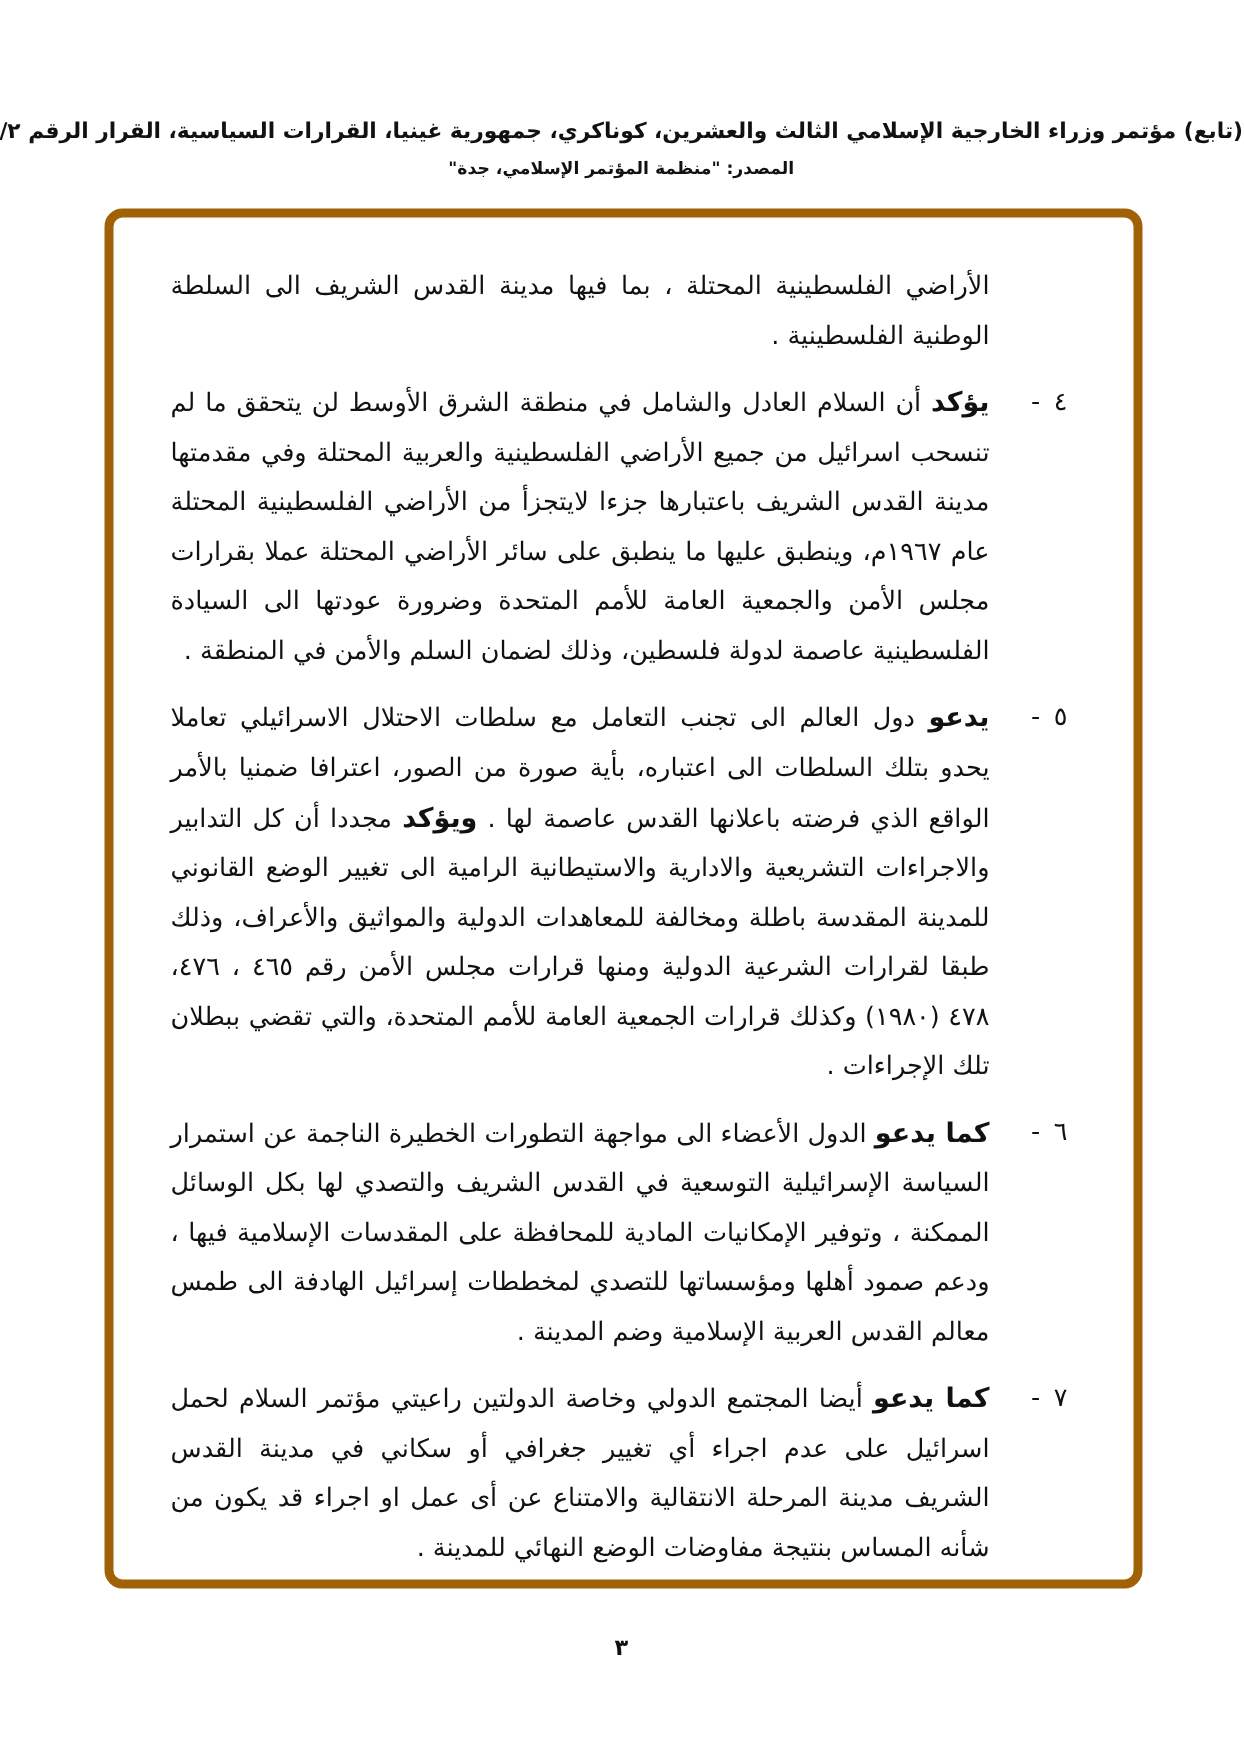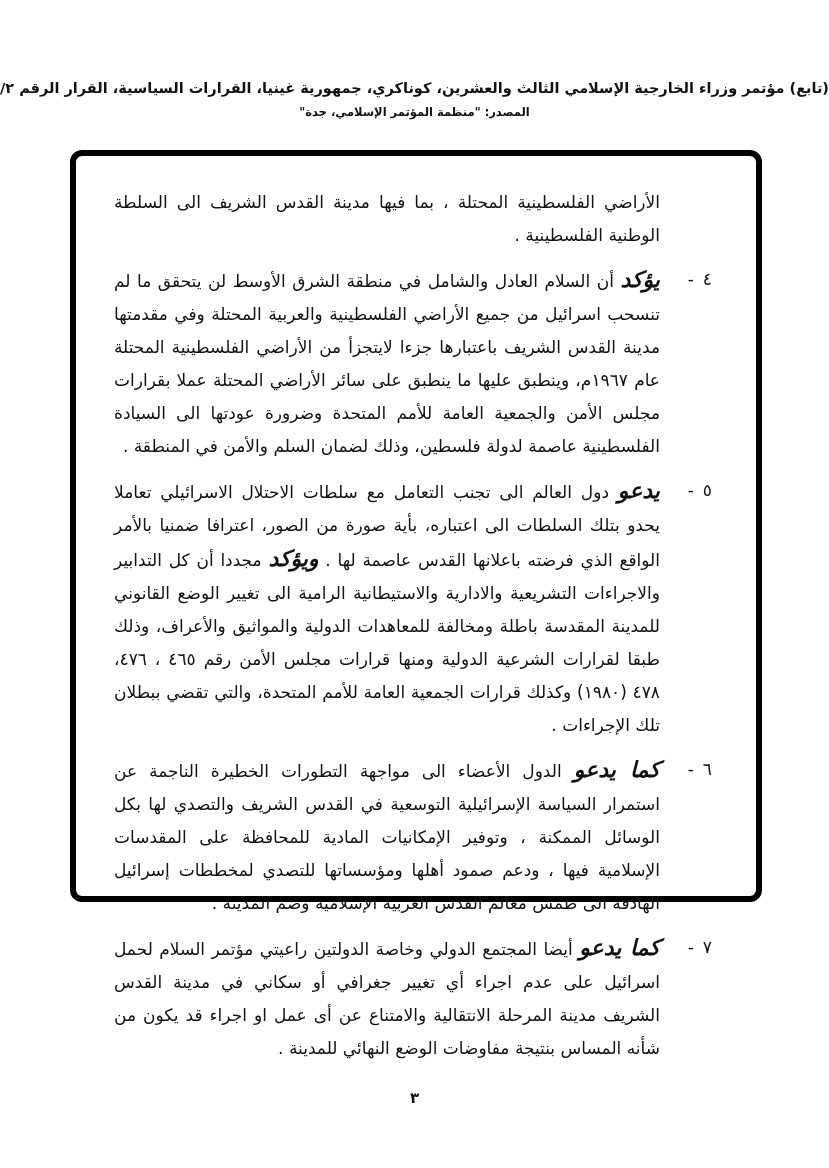--- a/index.html
+++ b/index.html
@@ -34,24 +34,24 @@
   .doc-header .line2 {
     margin-top: 9px;
     font-size: 11.5px;
     font-weight: bold;
   }
 
   
   .green-frame {
     position: absolute;
     left: 70px;
-    top: 150px;
+    top: 139px;
     width: 692px;
-    height: 752px;
-    border: 6px solid #000000;
+    height: 920px;
+    border: 6px solid #a16207;
     border-radius: 12px;
     box-sizing: border-box;
     background: transparent;
   }
 
   
   .content {
     position: absolute;
     top: 30px;
     right: 44px;
@@ -77,22 +77,21 @@
   }
   .marker .dash {
     margin: 0 9px 0 0;
   }
   .itext {
     flex: 1 1 auto;
     text-align: justify;
   }
   .lead {
     font-weight: bold;
-    font-size: 22px;
-    font-style: italic;
+    font-size: 18px;
   }
 
   
   .page-footer {
     position: absolute;
     top: 1089px;
     left: 0;
     right: 0;
     text-align: center;
     font-size: 15px;

